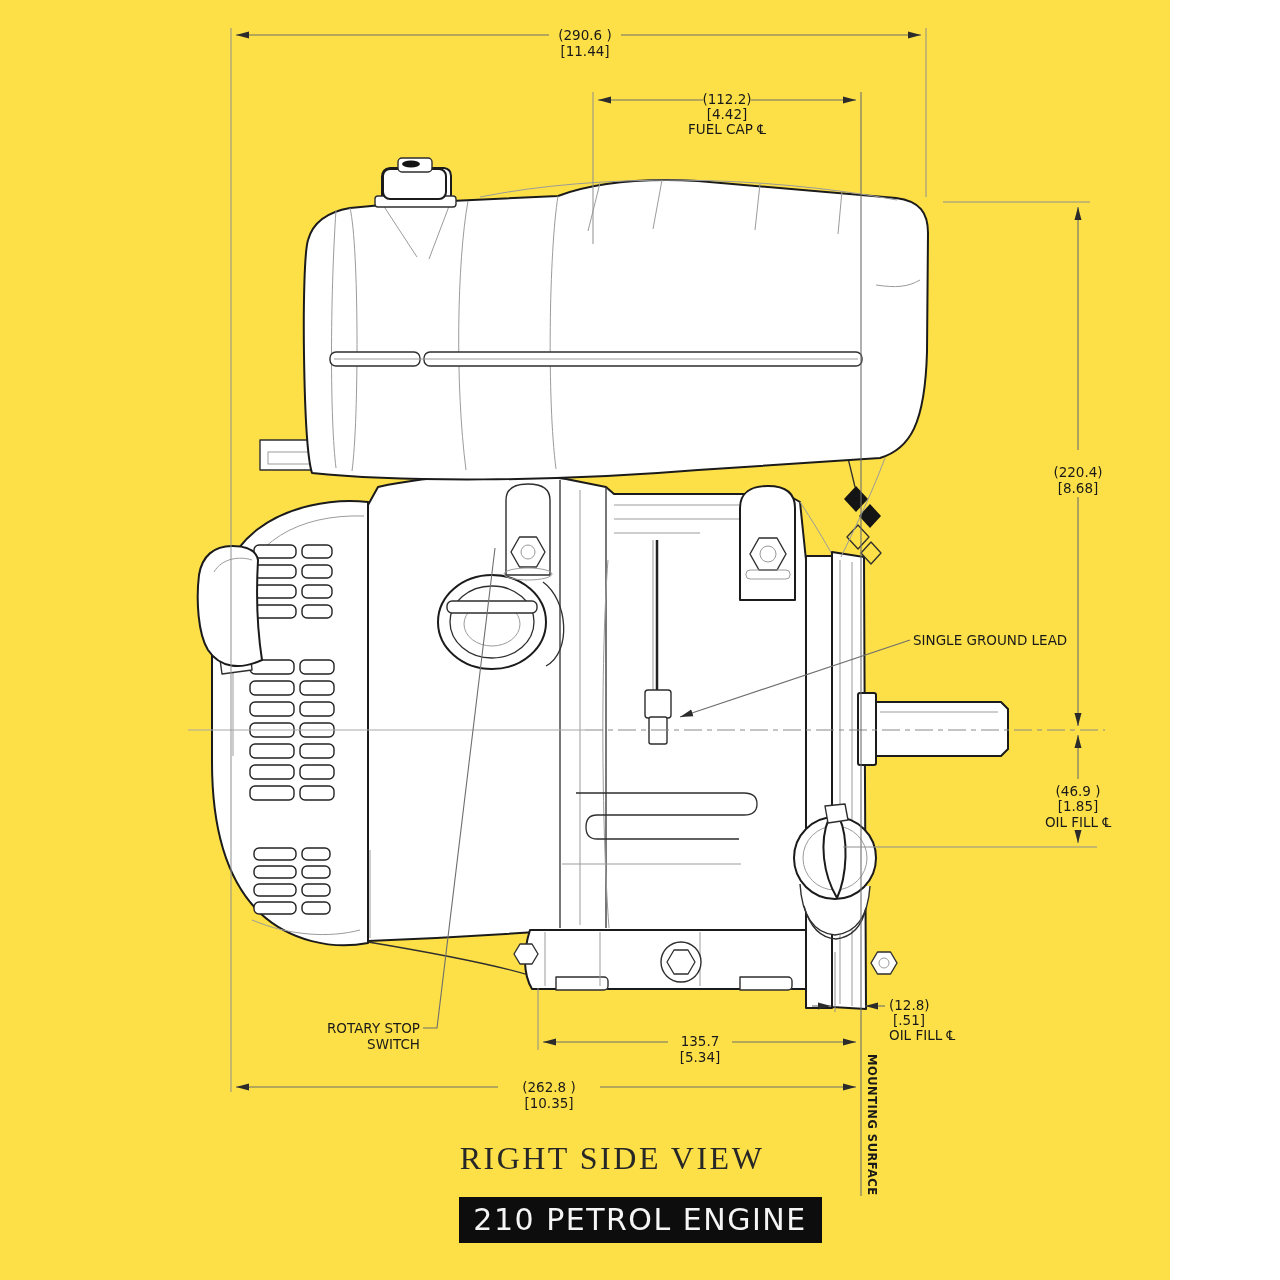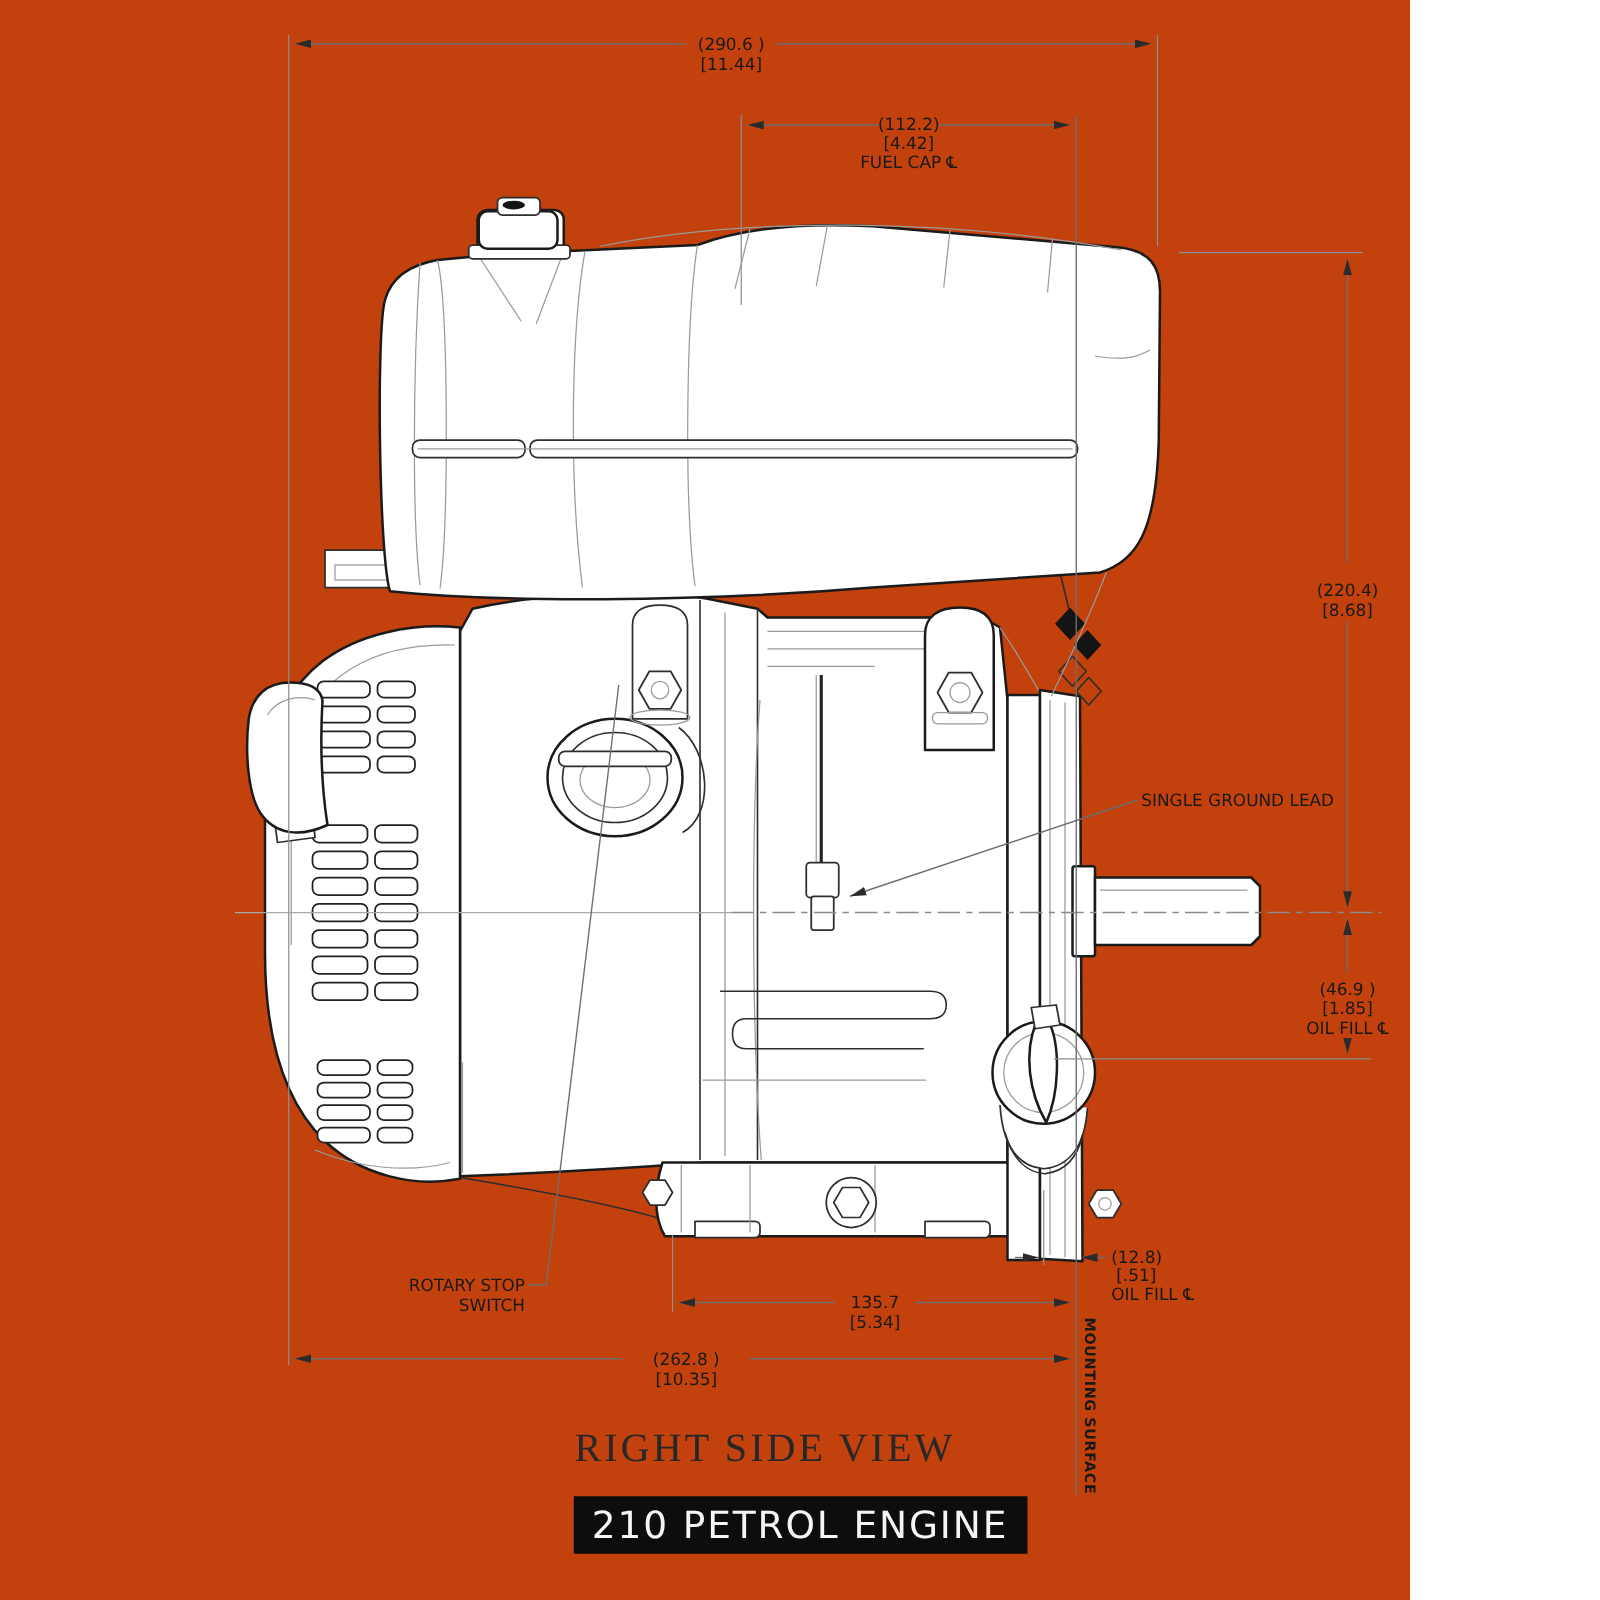--- a/index.html
+++ b/index.html
@@ -1,17 +1,17 @@
 <!DOCTYPE html>
 <html><head>
 <meta charset="utf-8">
 <style>
   html,body{margin:0;padding:0;background:#ffffff;}
-  #page{position:relative;width:1128px;height:1280px;background:#c2410c;overflow:hidden;
-        font-family:"DejaVu Sans",sans-serif;}
+  #page{position:relative;width:1128px;height:1280px;background:#fde047;overflow:hidden;
+        font-family:"DejaVu Sans",sans-serif;padding-left:42px;}
   svg{position:absolute;inset:0;}
   
   .outline{stroke:#1b1b1b;stroke-width:2;fill:#fff;stroke-linejoin:round;}
   .mid{stroke:#2e2e2e;stroke-width:1.3;fill:none;stroke-linejoin:round;}
   .midf{stroke:#2e2e2e;stroke-width:1.4;fill:#fff;stroke-linejoin:round;}
   .lt{stroke:#9b9b9b;stroke-width:1;fill:none;}
   .blk{fill:#141414;stroke:none;}
   .dim{stroke:#6e6e6e;stroke-width:1.1;fill:none;}
   .ext{stroke:#8f8f8f;stroke-width:1;fill:none;}
   .cl1{stroke:#a8a8a8;stroke-width:1;fill:none;}

